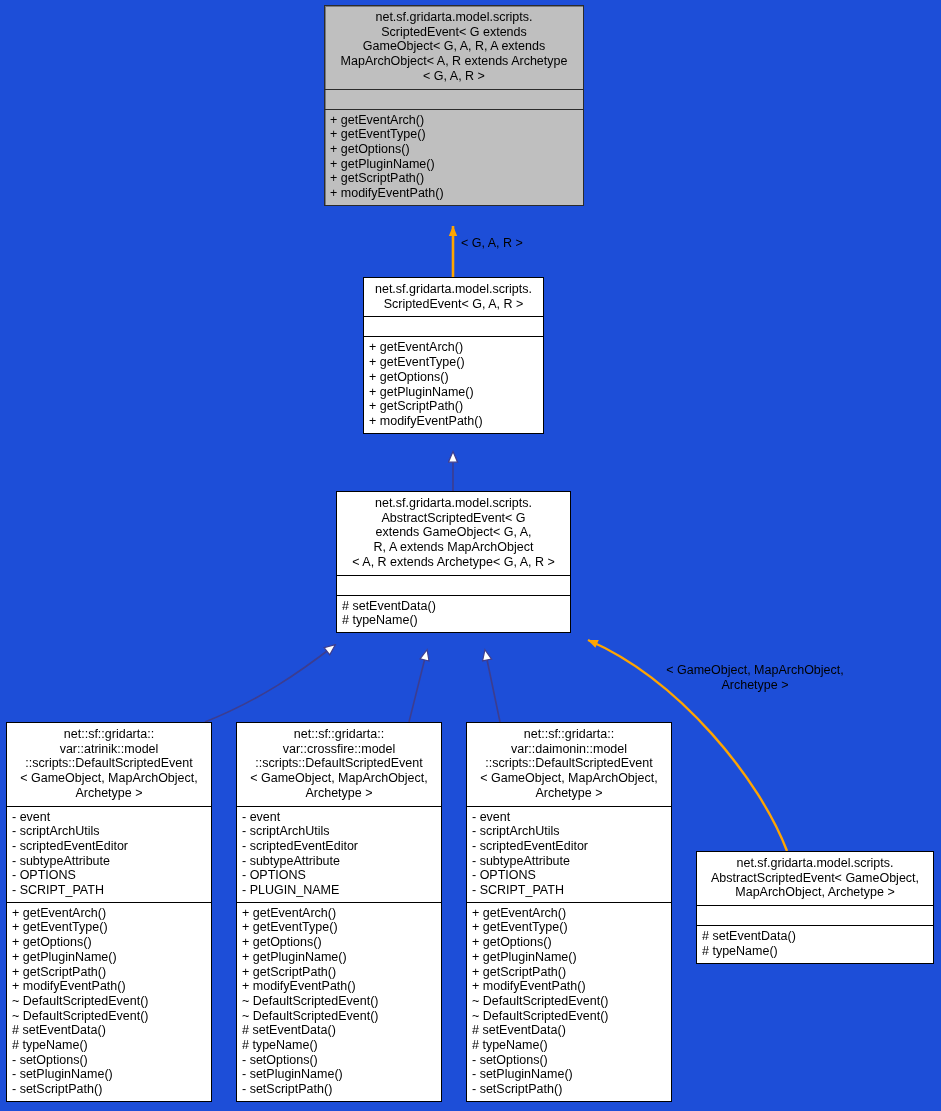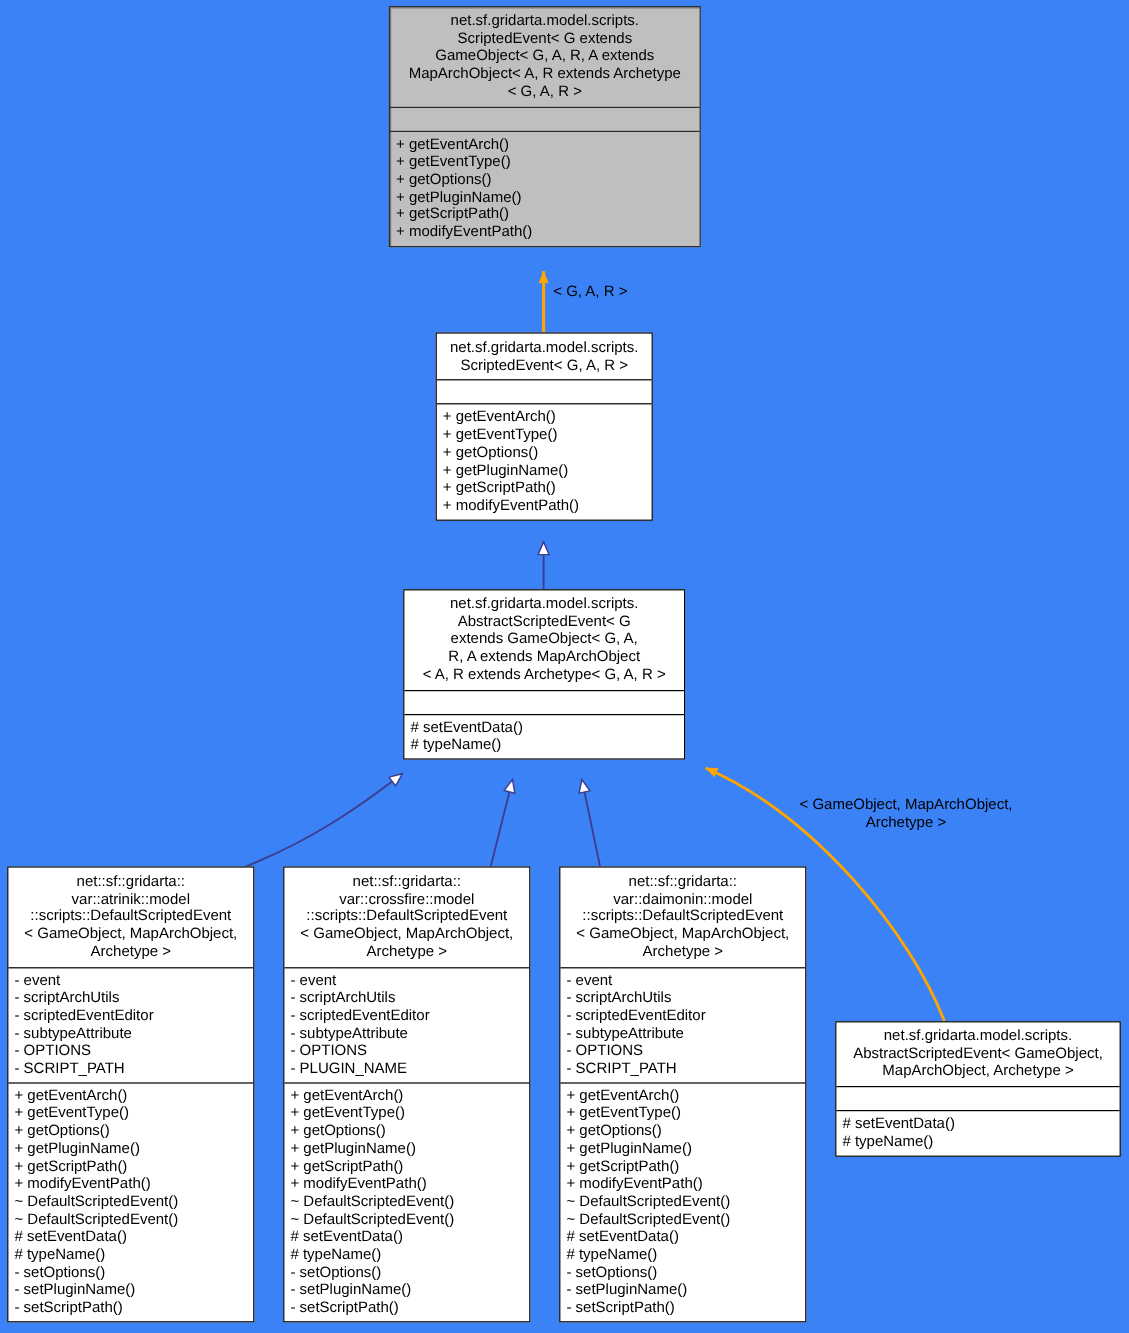--- a/index.html
+++ b/index.html
@@ -11,21 +11,21 @@
   body {
     font-family: "Liberation Sans", "DejaVu Sans", sans-serif;
     color: #000000;
     -webkit-font-smoothing: antialiased;
   }
   #diagram {
     position: relative;
     width: 941px;
     height: 1111px;
     overflow: hidden;
-    background: #3b82f6;
+    background: #1d4ed8;
   }
   #edges {
     position: absolute;
     left: 0;
     top: 0;
     width: 941px;
     height: 1111px;
     pointer-events: none;
   }
   .uml-node {

